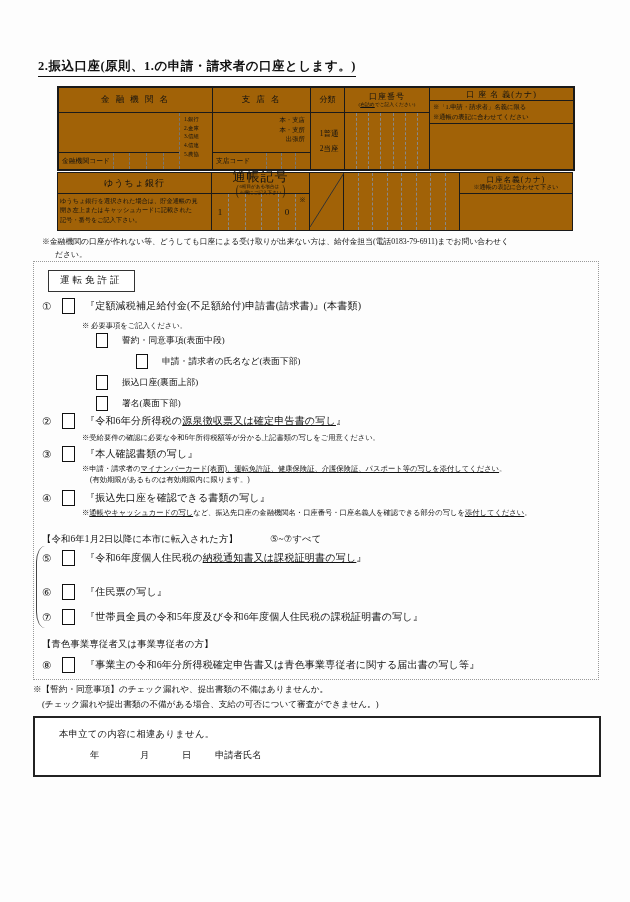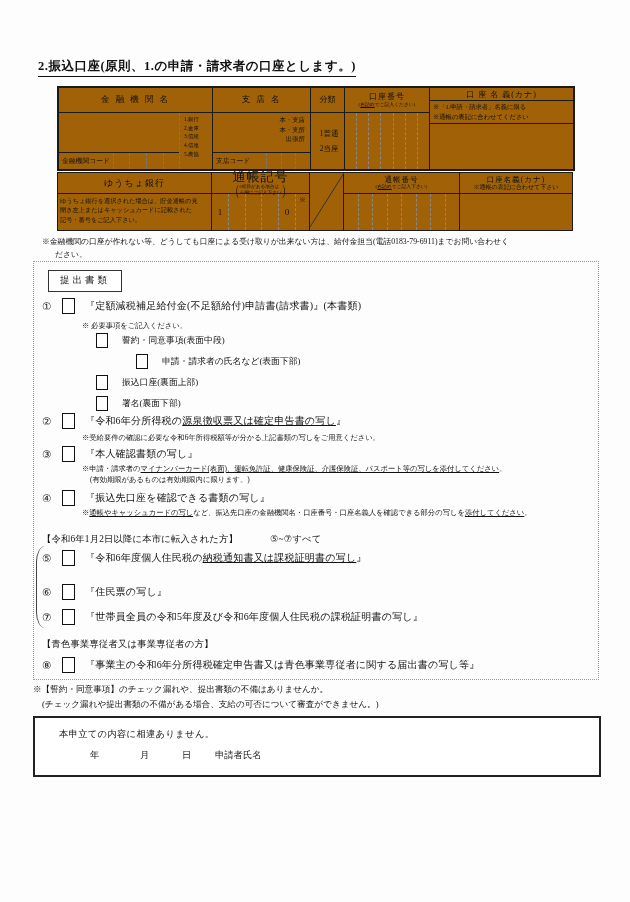--- a/index.html
+++ b/index.html
@@ -205,24 +205,20 @@
       <span class="sym-cell">0</span>
       <span class="mark-col">※</span>
     </div>
   </div>
   <div class="fcol y3 diag">
     <svg width="34" height="54" viewBox="0 0 34 54">
       <line x1="0" y1="54" x2="34" y2="0" stroke="#333" stroke-width="1"></line>
     </svg>
   </div>
   <div class="fcol y4">
-    <div class="hdr hdr-stack">
-      <div class="hdr-main" style="font-size:7.5px;">通帳番号</div>
-      <div class="tiny-note"><span>(</span><span class="u">右詰め</span><span>でご記入下さい)</span></div>
-    </div>
     <div class="cellrow">
       <span class="dcell"></span>
       <span class="dcell"></span>
       <span class="dcell"></span>
       <span class="dcell"></span>
       <span class="dcell"></span>
       <span class="dcell"></span>
       <span class="dcell"></span>
       <span class="dcell"></span>
     </div>
@@ -235,21 +231,21 @@
     <div class="write-space"></div>
   </div>
 </div>
 
 <div class="abs contact">
   <div>※金融機関の口座が作れない等、どうしても口座による受け取りが出来ない方は、給付金担当(電話0183-79-6911)までお問い合わせく</div>
   <div class="ind">ださい。</div>
 </div>
 
 <div class="abs docbox">
-  <div class="submit-label">提出書類</div>
+  <div class="submit-label">運転免許証</div>
 
   <div class="drow" style="top:36px;">
     <span class="num">①</span>
     <span class="cb"></span>
     <span class="ttl">『定額減税補足給付金(不足額給付)申請書(請求書)』(本書類)</span>
   </div>
   <div class="dnote" style="top:58px;">※ 必要事項をご記入ください。</div>
 
   <div class="srow" style="top:71px;">
     <span class="cb"></span>

